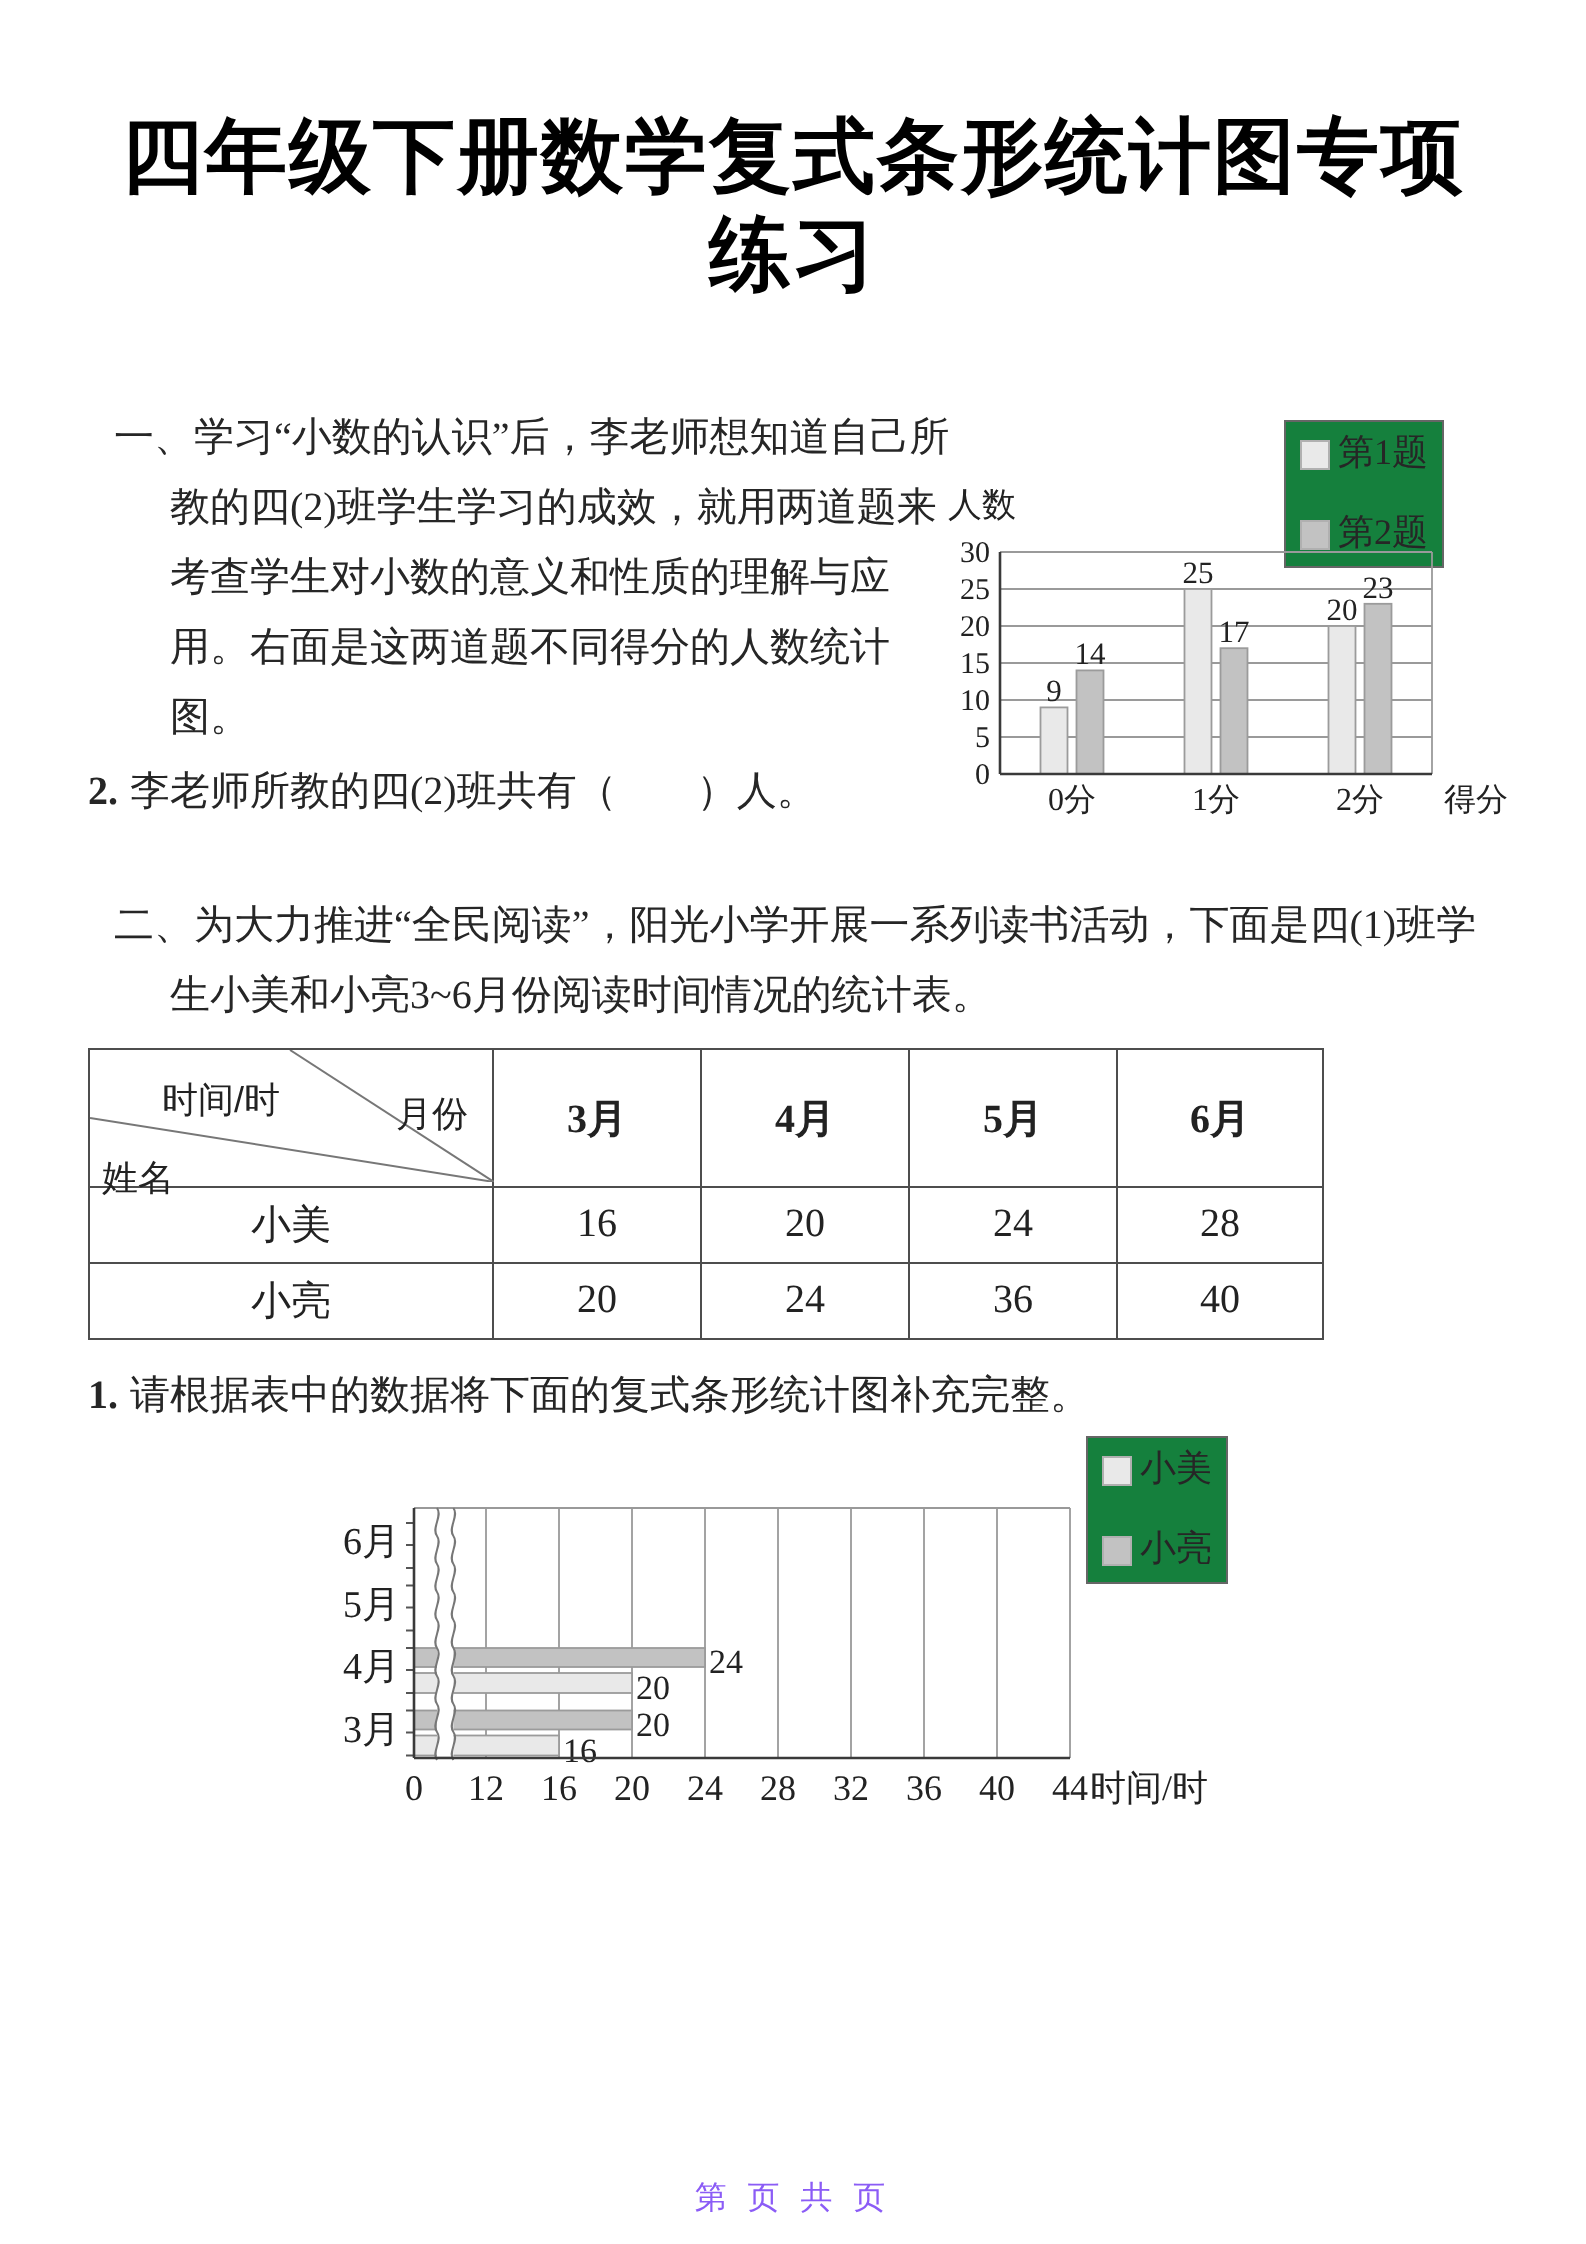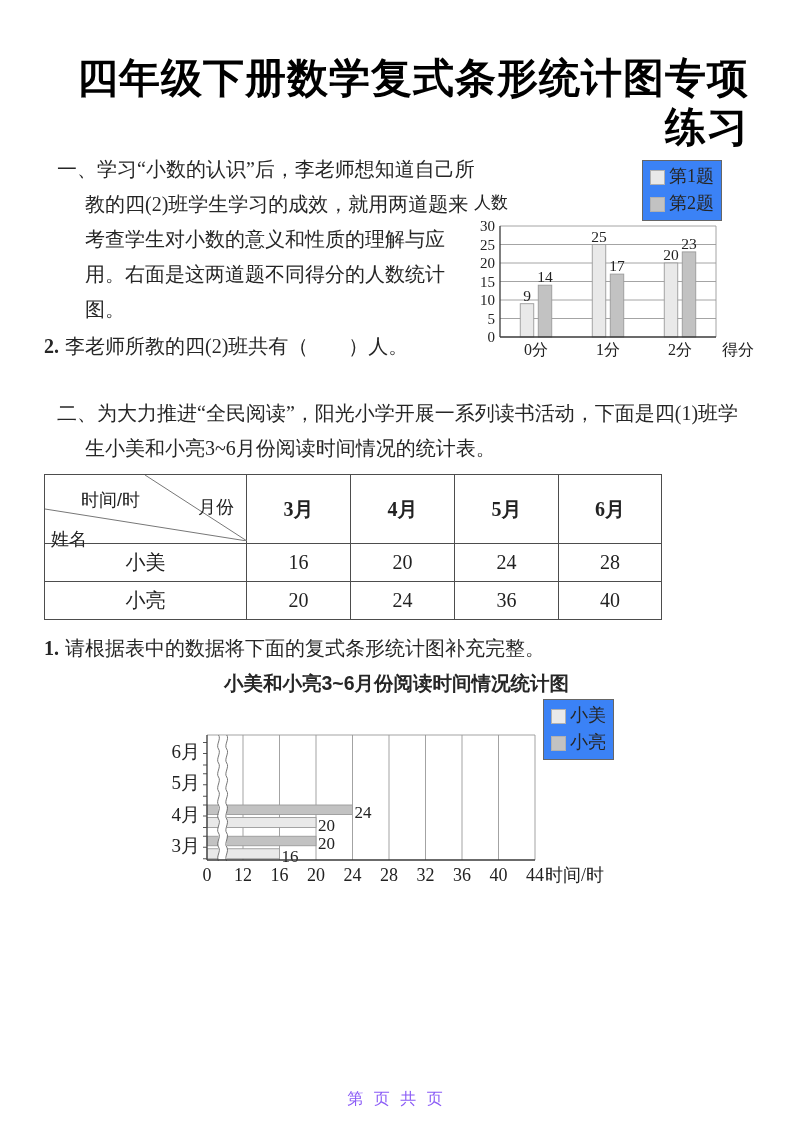--- a/index.html
+++ b/index.html
@@ -1,32 +1,32 @@
 <!DOCTYPE html>
 <html><head>
 <meta charset="utf-8">
 <style>
   html,body{margin:0;padding:0;background:#fff;}
   .page{position:relative;width:793px;height:1122px;background:#fff;overflow:hidden;
         font-family:"Liberation Serif","DejaVu Serif",serif;color:#262626;}
   .content{padding:0 44px;}
-  .title{margin:54px 0 0 0;text-align:right;font-family:"Liberation Sans","DejaVu Sans",sans-serif;
+  .title{margin:54px 0 0 0;text-align:center;font-family:"Liberation Sans","DejaVu Sans",sans-serif;
          font-weight:bold;font-size:41px;line-height:1.2;color:#000;letter-spacing:1px;}
   .info-row{margin-top:48px;text-align:center;font-family:"Liberation Sans","DejaVu Sans",sans-serif;
             font-size:20px;color:#111;}
   .info-item{margin:0 10px;white-space:nowrap;}
   .blank{display:inline-block;width:92px;height:1em;border-bottom:1.6px solid #222;vertical-align:baseline;}
-  .sec1{display:flex;}
+  .sec1{display:flex;margin-top:50px;}
   .sec1-left{width:436px;flex:none;font-size:20px;line-height:35px;}
   .para{margin:0 0 0 13px;padding-left:28px;text-indent:-28px;}
   .qitem{margin-top:2px;padding-left:25px;text-indent:-25px;font-size:20px;line-height:35px;}
   .qnum{margin-right:6px;font-family:"Liberation Serif","DejaVu Serif",serif;}
   .c1wrap{position:relative;width:312px;height:216px;flex:none;margin-left:-6px;}
-  .legend{position:absolute;border:1.2px solid #666;background:#3b82f6;padding:6px 7px;
-          display:flex;flex-direction:column;gap:7px;font-size:18px;line-height:1.1;}
+  .legend{position:absolute;border:1.2px solid #666;background:#15803d;padding:6px 7px;
+          display:flex;flex-direction:column;gap:20px;font-size:18px;line-height:1.1;}
   .lrow{display:flex;align-items:center;gap:4px;white-space:nowrap;}
   .swatch{display:inline-block;width:13px;height:13px;border:1px solid #b0b0b0;flex:none;}
   .sec2-intro{margin-top:28px;font-size:20px;line-height:35px;}
   .tablewrap{margin:8px 0 0 0;}
   table.rtable{border-collapse:collapse;table-layout:fixed;}
   table.rtable td{border:1.4px solid #4d4d4d;text-align:center;vertical-align:middle;
                   font-size:20px;color:#222;}
   td.corner{position:relative;height:66px;padding:0;}
   td.corner span{position:absolute;font-family:"Liberation Sans","DejaVu Sans",sans-serif;font-size:18px;}
   .c-month{right:12px;top:20px;}
@@ -149,21 +149,20 @@
               <td class="rval">40</td>
             </tr>
           </tbody>
         </table>
       </div>
 
     <div class="qitem" style="margin-top:11px">
       <b class="qnum">1.</b><span>请根据表中的数据将下面的复式条形统计图补充完整。</span>
     </div>
 
-    <div class="c2title">小美和小亮3~6月份阅读时间情况统计图</div>
 
     <div class="c2wrap" id="chart2">
         <div class="legend" style="left: 383px; top: 2px;">
           <div class="lrow">
             <span class="swatch" style="background: rgb(233, 233, 233);"></span>
             <span>小美</span>
           </div>
           <div class="lrow">
             <span class="swatch" style="background: rgb(194, 194, 194);"></span>
             <span>小亮</span>

